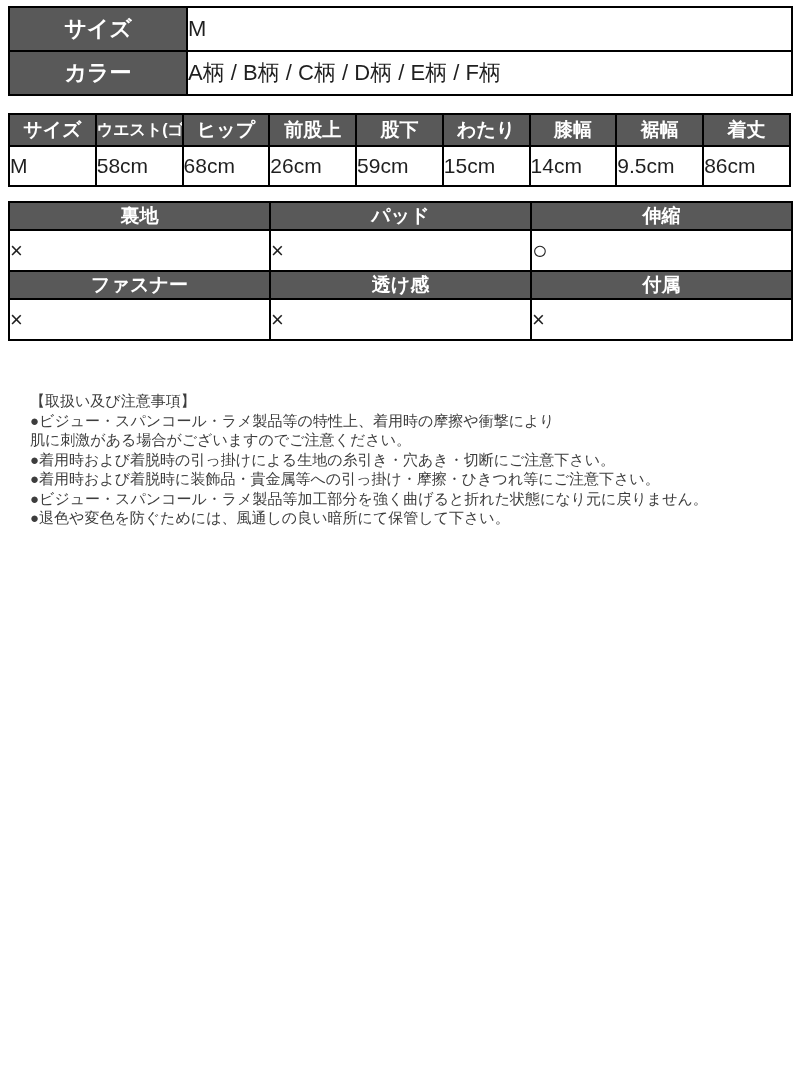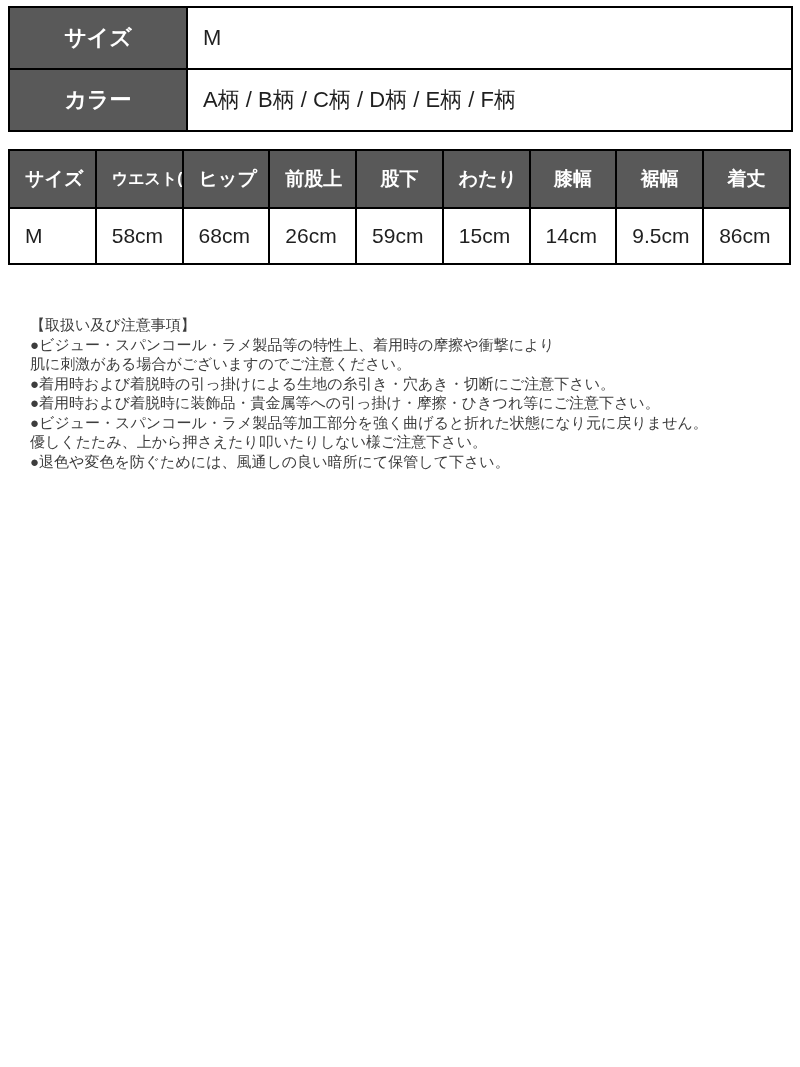--- a/index.html
+++ b/index.html
@@ -9,21 +9,21 @@
     background: #ffffff;
     font-family: "Liberation Sans", "DejaVu Sans", sans-serif;
   }
   table {
     border-collapse: collapse;
     table-layout: fixed;
   }
   th, td {
     border: 2px solid #000000;
     vertical-align: middle;
-    padding: 15px;
+    padding: 0;
     overflow: hidden;
     white-space: nowrap;
   }
   th {
     background: #595959;
     color: #ffffff;
     font-weight: bold;
   }
   td {
     background: #ffffff;
@@ -95,25 +95,48 @@
         <td>26cm</td>
         <td>59cm</td>
         <td>15cm</td>
         <td>14cm</td>
         <td>9.5cm</td>
         <td>86cm</td>
       </tr>
     </tbody>
   </table>
 
+  <table class="t3">
+    <tbody>
+      <tr>
+        <th>裏地</th>
+        <th>パッド</th>
+        <th>伸縮</th>
+      </tr>
+      <tr>
+        <td>×</td>
+        <td>×</td>
+        <td class="circle">○</td>
+      </tr>
+      <tr>
+        <th>ファスナー</th>
+        <th>透け感</th>
+        <th>付属</th>
+      </tr>
+      <tr>
+        <td>×</td>
+        <td>×</td>
+        <td>×</td>
+      </tr>
+    </tbody>
+  </table>
 
   <div class="notes">
     <div>【取扱い及び注意事項】</div>
     <div>●ビジュー・スパンコール・ラメ製品等の特性上、着用時の摩擦や衝撃により</div>
     <div>肌に刺激がある場合がございますのでご注意ください。</div>
     <div>●着用時および着脱時の引っ掛けによる生地の糸引き・穴あき・切断にご注意下さい。</div>
     <div>●着用時および着脱時に装飾品・貴金属等への引っ掛け・摩擦・ひきつれ等にご注意下さい。</div>
     <div>●ビジュー・スパンコール・ラメ製品等加工部分を強く曲げると折れた状態になり元に戻りません。</div>
-    <div>優しくたたみ、上から押さえたり叩いたりしない様ご注意下さい。</div>
     <div>●退色や変色を防ぐためには、風通しの良い暗所にて保管して下さい。</div>
   </div>
 
 </div>
 
 </body></html>

